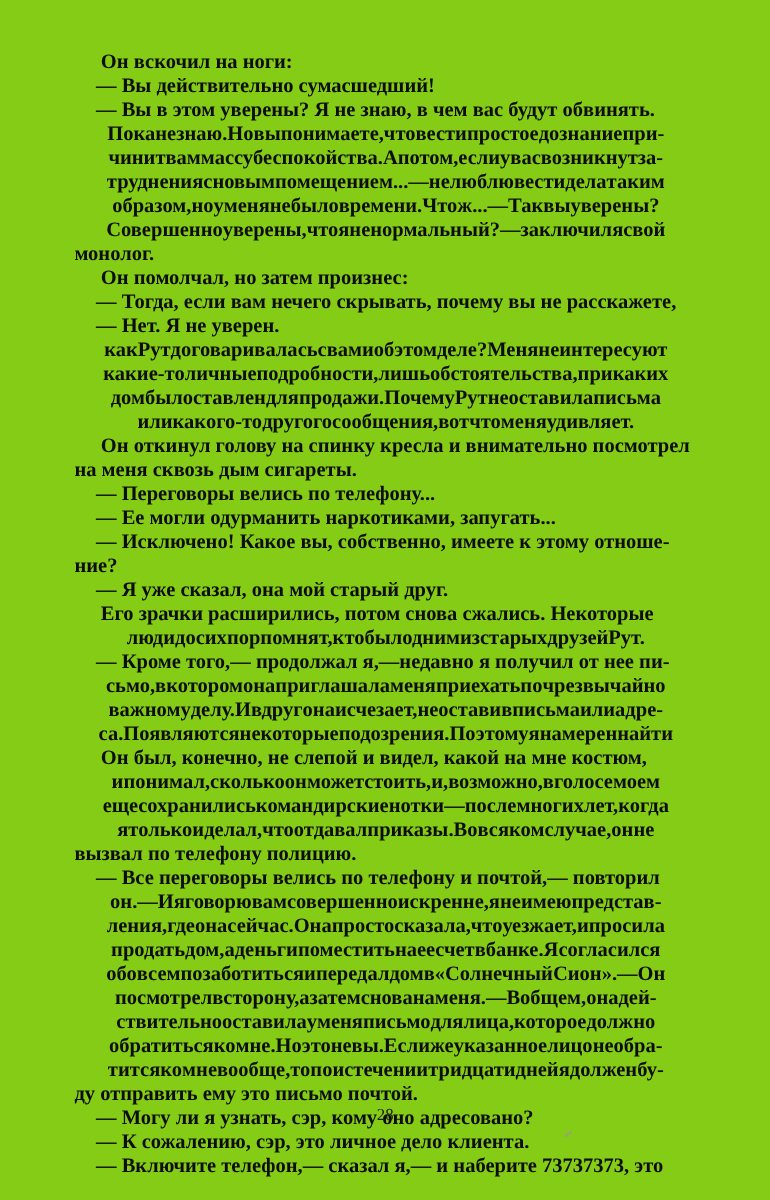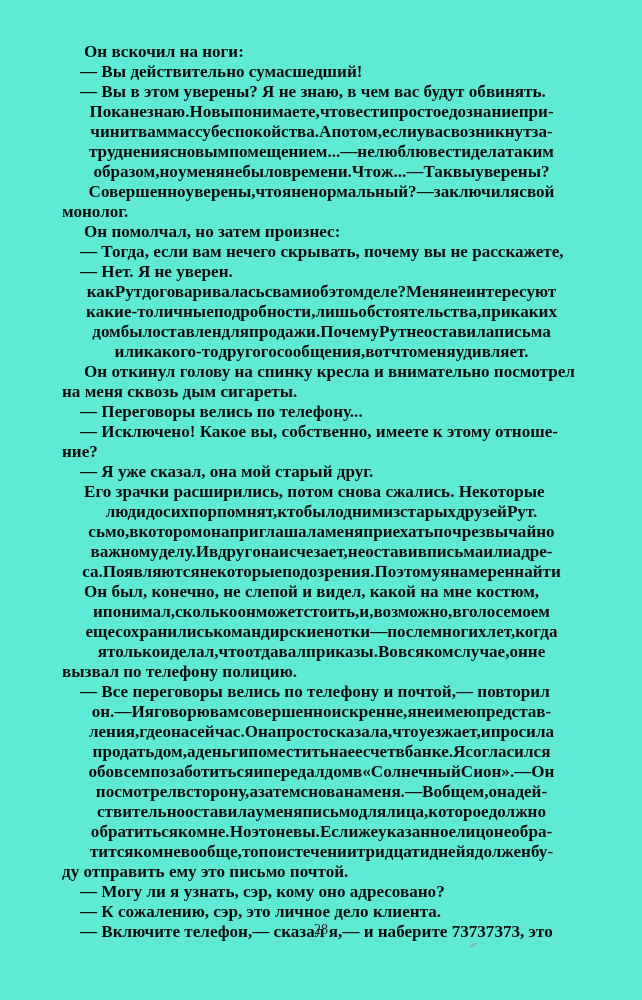--- a/index.html
+++ b/index.html
@@ -13,21 +13,21 @@
     background: #ffffff;
     font-family: "Liberation Serif", "DejaVu Serif", serif;
     color: #000000;
     overflow: hidden;
   }
 
   .page {
     position: relative;
     width: 642px;
     height: 1000px;
-    background: #5eead4;
+    background: #84cc16;
     box-sizing: border-box;
   }
 
   
   .text-column {
     position: absolute;
     left: 62px;
     top: 42px;
     width: 519px;
   }
@@ -104,25 +104,27 @@
       <div class="line indent">Он помолчал, но затем произнес:</div>
       <div class="line indent-dash">— Тогда, если вам нечего скрывать, почему вы не расскажете,</div>
       <div class="line indent-dash">— Нет. Я не уверен.</div>
       <div class="line just"><span>как</span><span>Рут</span><span>договаривалась</span><span>с</span><span>вами</span><span>об</span><span>этом</span><span>деле?</span><span>Меня</span><span>не</span><span>интересуют</span></div>
       <div class="line just"><span>какие-то</span><span>личные</span><span>подробности,</span><span>лишь</span><span>обстоятельства,</span><span>при</span><span>каких</span></div>
       <div class="line just"><span>дом</span><span>был</span><span>оставлен</span><span>для</span><span>продажи.</span><span>Почему</span><span>Рут</span><span>не</span><span>оставила</span><span>письма</span></div>
       <div class="line just"><span>или</span><span>какого-то</span><span>другого</span><span>сообщения,</span><span>вот</span><span>что</span><span>меня</span><span>удивляет.</span></div>
       <div class="line indent">Он откинул голову на спинку кресла и внимательно посмотрел</div>
       <div class="line">на меня сквозь дым сигареты.</div>
       <div class="line indent-dash">— Переговоры велись по телефону...</div>
+      <div class="line indent-dash">— Ее могли одурманить наркотиками, запугать...</div>
       <div class="line indent-dash">— Исключено! Какое вы, собственно, имеете к этому отноше-</div>
       <div class="line">ние?</div>
       <div class="line indent-dash">— Я уже сказал, она мой старый друг.</div>
       <div class="line indent">Его зрачки расширились, потом снова сжались. Некоторые</div>
       <div class="line just"><span>люди</span><span>до</span><span>сих</span><span>пор</span><span>помнят,</span><span>кто</span><span>был</span><span>одним</span><span>из</span><span>старых</span><span>друзей</span><span>Рут.</span></div>
+      <div class="line indent-dash">— Кроме того,— продолжал я,—недавно я получил от нее пи-</div>
       <div class="line just"><span>сьмо,</span><span>в</span><span>котором</span><span>она</span><span>приглашала</span><span>меня</span><span>приехать</span><span>по</span><span>чрезвычайно</span></div>
       <div class="line just"><span>важному</span><span>делу.</span><span>И</span><span>вдруг</span><span>она</span><span>исчезает,</span><span>не</span><span>оставив</span><span>письма</span><span>или</span><span>адре-</span></div>
       <div class="line just"><span>са.</span><span>Появляются</span><span>некоторые</span><span>подозрения.</span><span>Поэтому</span><span>я</span><span>намерен</span><span>найти</span></div>
       <div class="line indent">Он был, конечно, не слепой и видел, какой на мне костюм,</div>
       <div class="line just"><span>и</span><span>понимал,</span><span>сколько</span><span>он</span><span>может</span><span>стоить,</span><span>и,</span><span>возможно,</span><span>в</span><span>голосе</span><span>моем</span></div>
       <div class="line just"><span>еще</span><span>сохранились</span><span>командирские</span><span>нотки</span><span>—</span><span>после</span><span>многих</span><span>лет,</span><span>когда</span></div>
       <div class="line just"><span>я</span><span>только</span><span>и</span><span>делал,</span><span>что</span><span>отдавал</span><span>приказы.</span><span>Во</span><span>всяком</span><span>случае,</span><span>он</span><span>не</span></div>
       <div class="line">вызвал по телефону полицию.</div>
       <div class="line indent-dash">— Все переговоры велись по телефону и почтой,— повторил</div>
       <div class="line just"><span>он.—</span><span>И</span><span>я</span><span>говорю</span><span>вам</span><span>совершенно</span><span>искренне,</span><span>я</span><span>не</span><span>имею</span><span>представ-</span></div>

